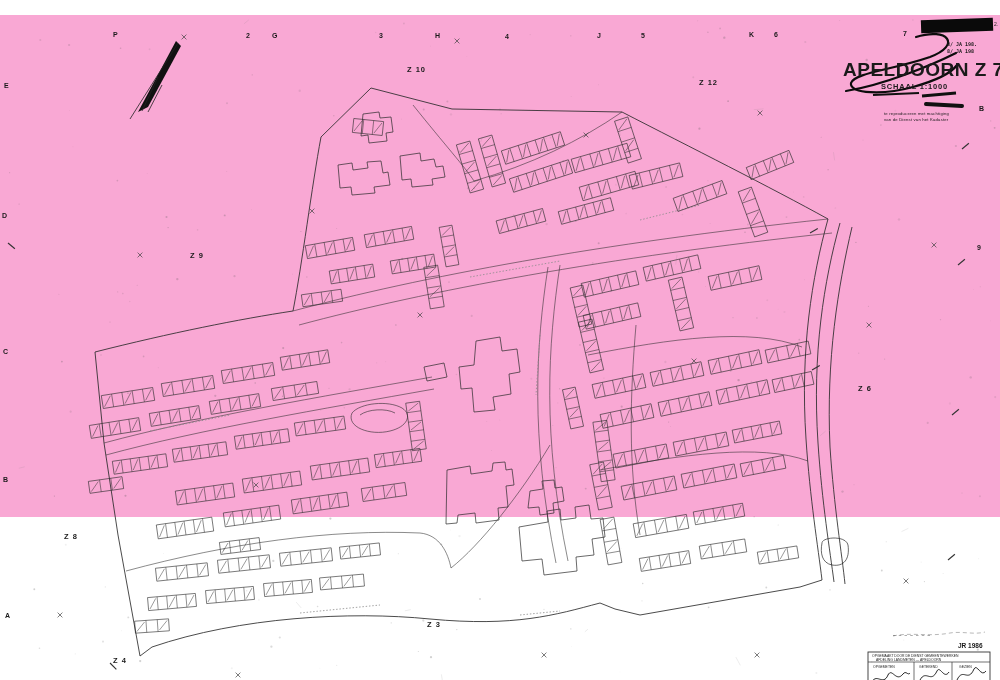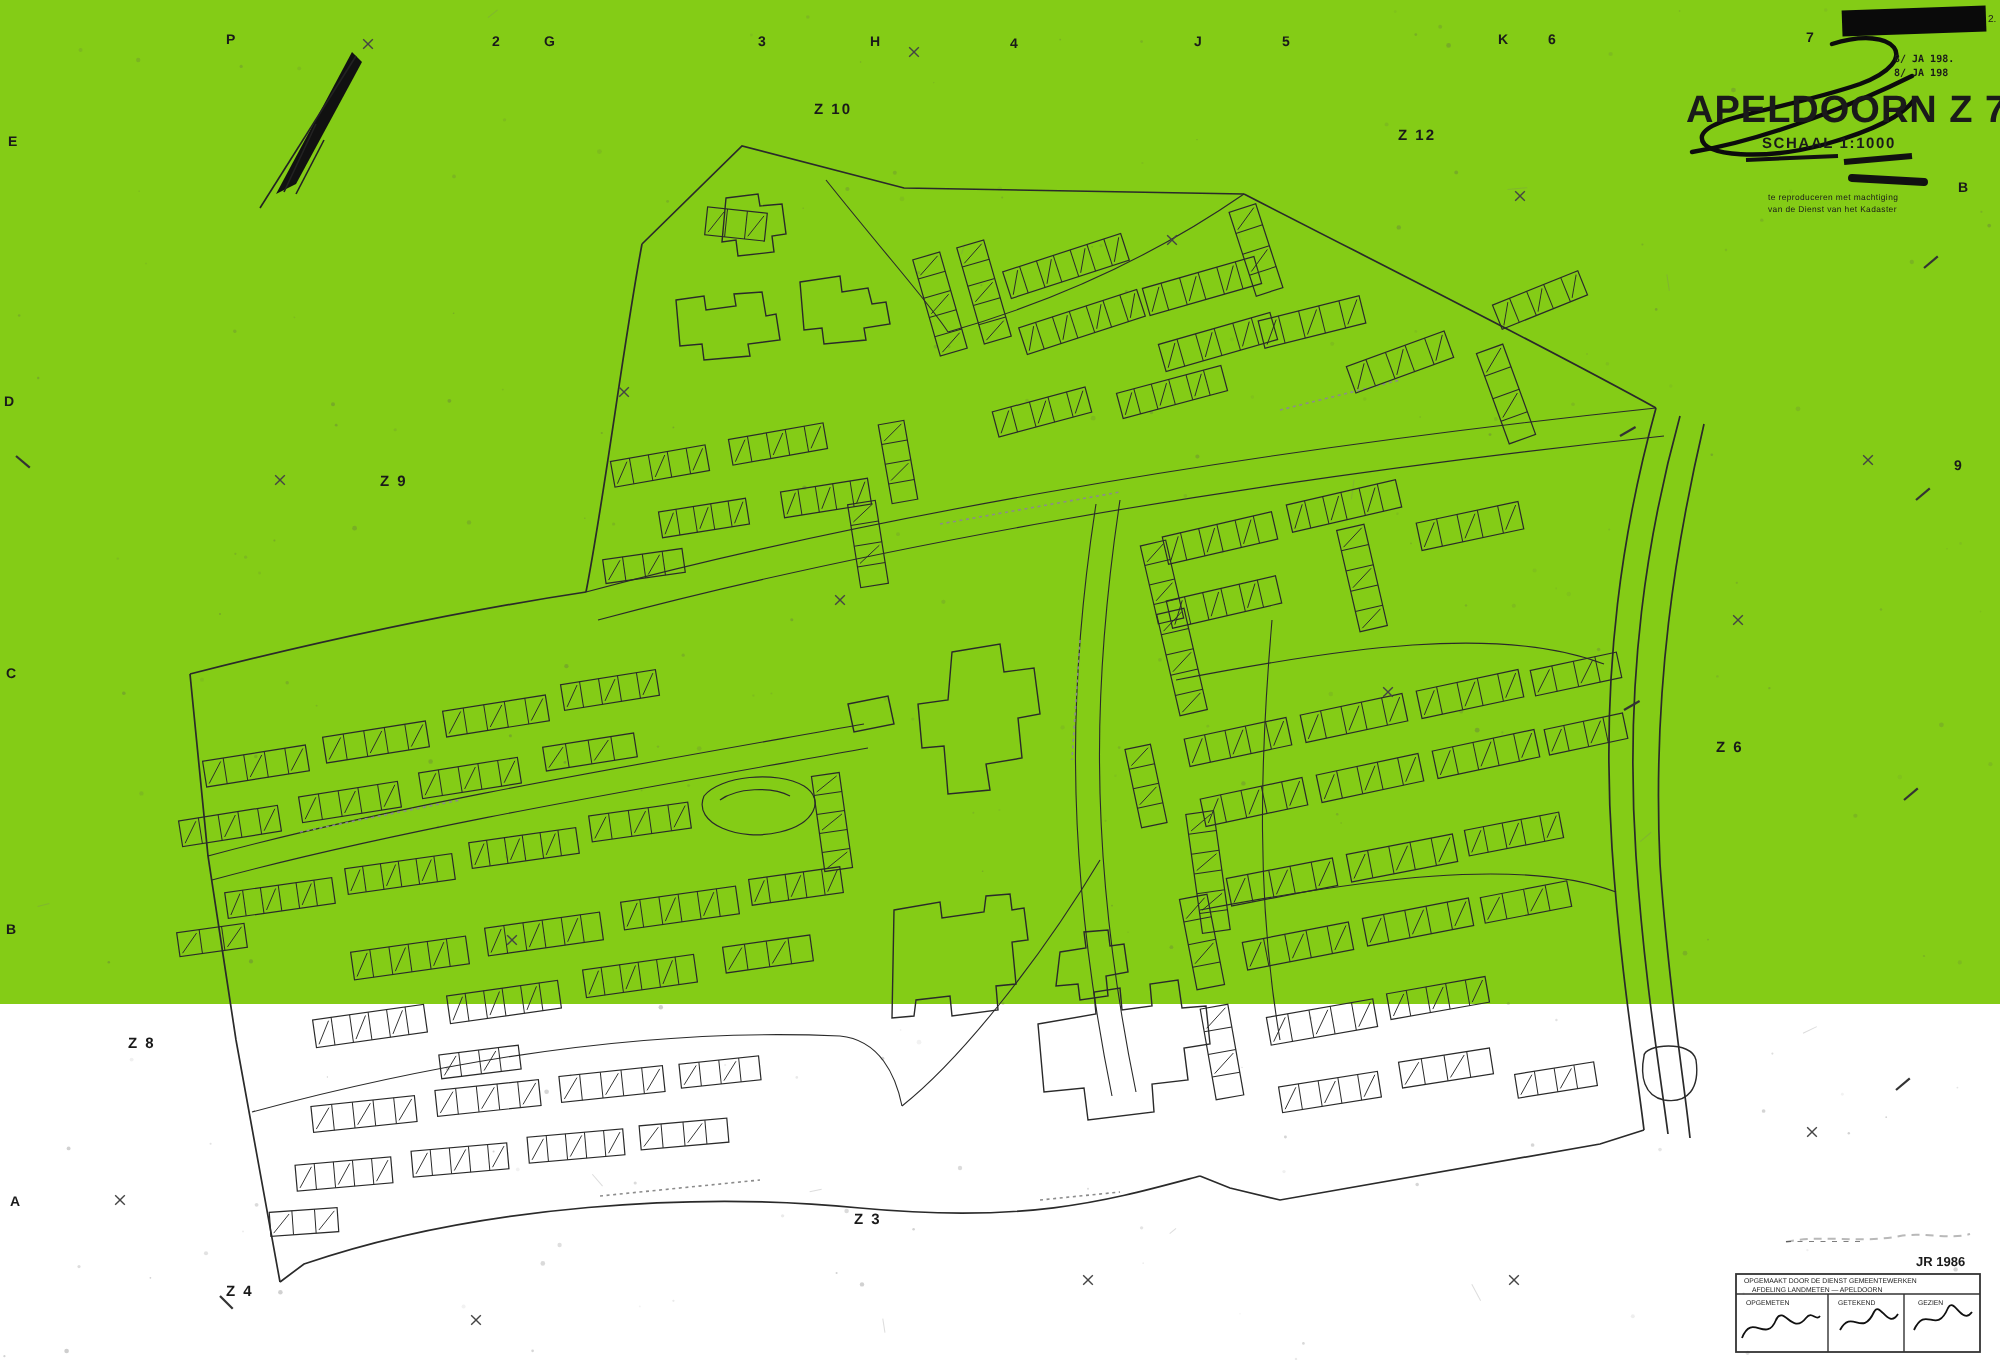--- a/index.html
+++ b/index.html
@@ -1,18 +1,18 @@
 <!DOCTYPE html>
 <html lang="nl"><head>
 <meta charset="utf-8">
 <style>
   html,body{margin:0;padding:0;background:#ffffff;}
   body{width:1000px;height:680px;overflow:hidden;
        font-family:"Liberation Sans","DejaVu Sans",sans-serif;}
-  .sheet{position:relative;width:1000px;height:502px;background:#84cc16;}
+  .sheet{position:relative;width:1000px;height:502px;background:#f9a8d4;margin-top:15px;}
   svg{position:absolute;left:0;top:0;}
   text{fill:#1a1a1a;}
   .grid-letter{font-weight:bold;font-size:7px;letter-spacing:.5px;}
   .zone-label{font-weight:bold;font-size:7.5px;letter-spacing:1px;}
   .map-stroke{stroke:#2a2a2a;fill:none;}
 </style>
 </head>
 <body>
 
 <div class="sheet">

